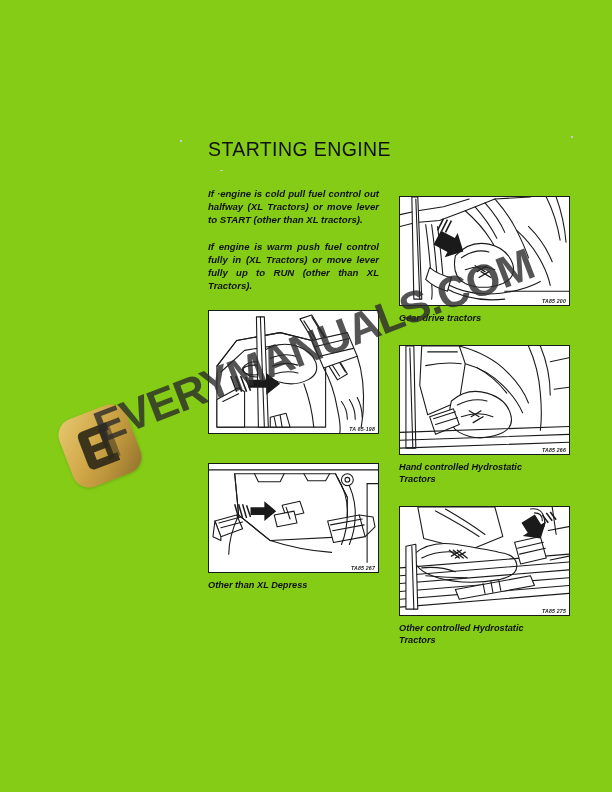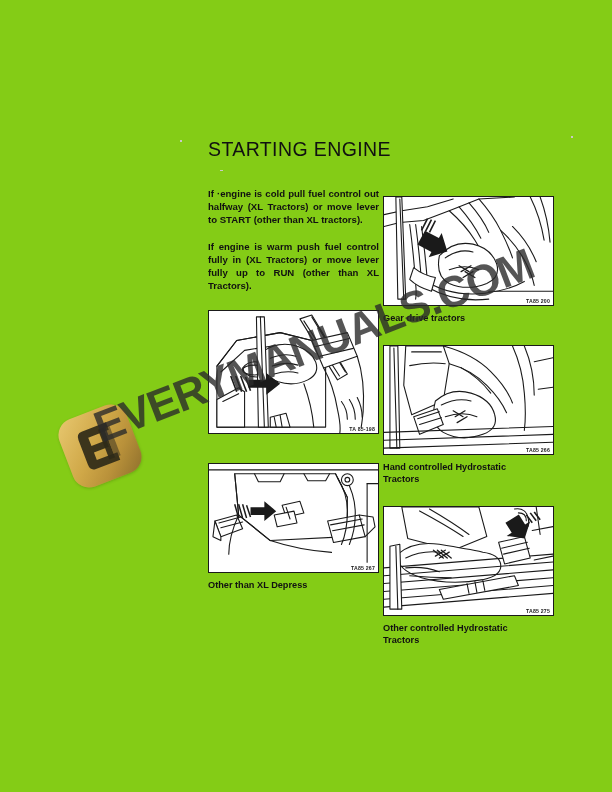--- a/index.html
+++ b/index.html
@@ -36,21 +36,22 @@
     letter-spacing: 0.4px;
     font-weight: 400;
     margin: 0 0 26px 0;
     color: #111;
     font-family: "Liberation Sans", sans-serif;
   }
 
   
   .columns {
     display: flex;
-    gap: 4px;
+    gap: 20px;
+    font-style: italic;
   }
   .col {
     width: 171px;
     flex: 0 0 171px;
   }
 
   
   .para {
     font-size: 9.6px;
     line-height: 13.2px;

